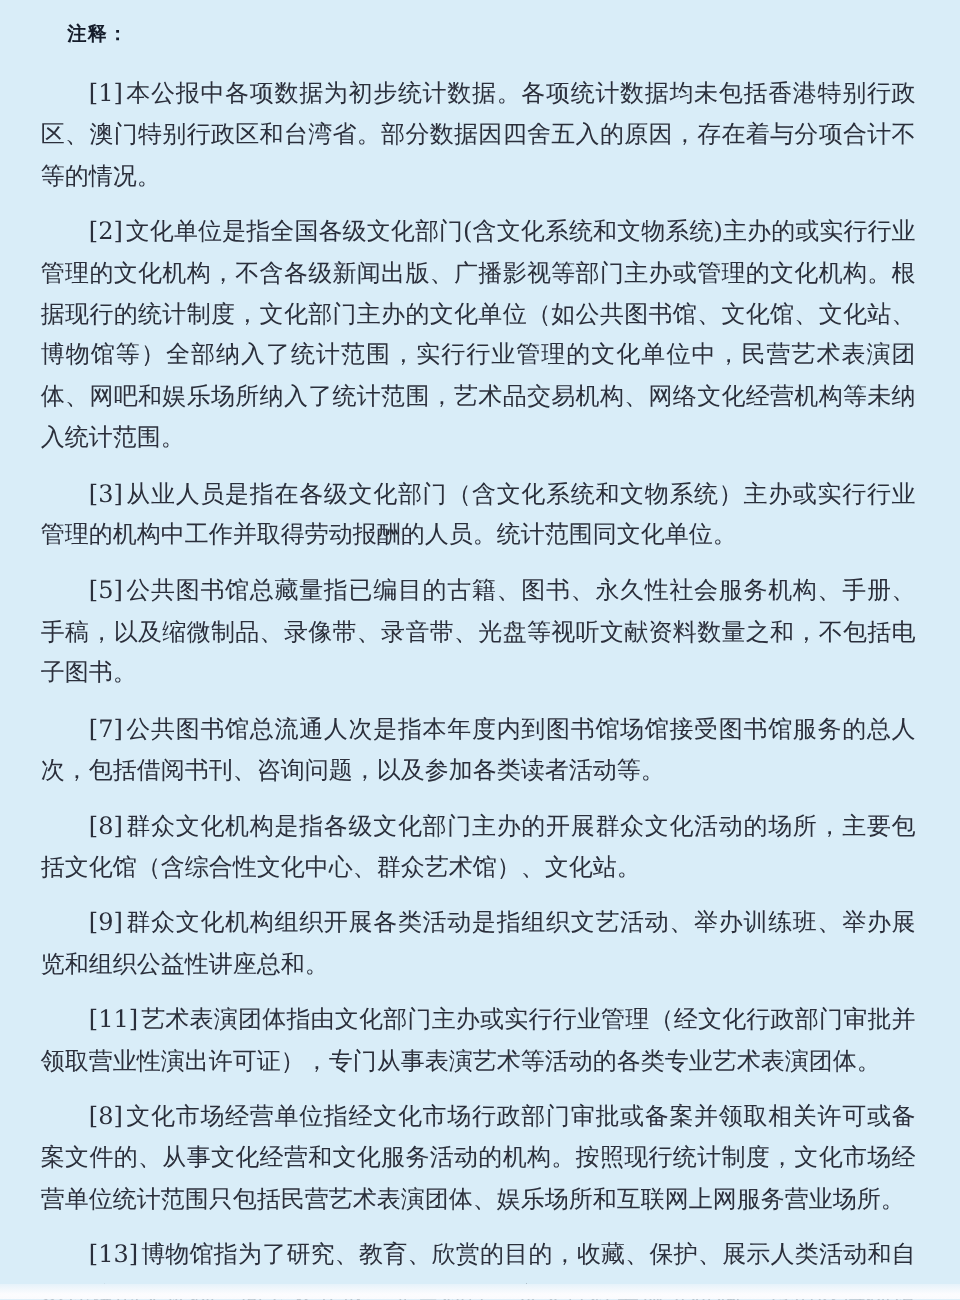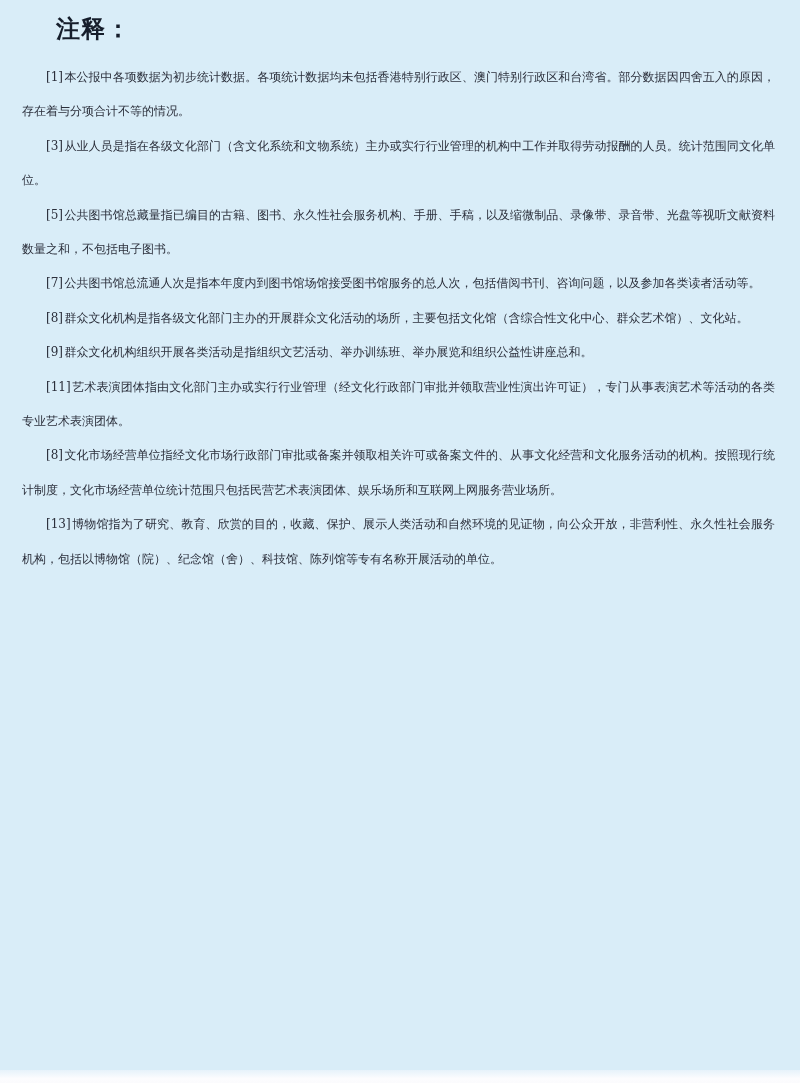--- a/index.html
+++ b/index.html
@@ -15,34 +15,34 @@
     overflow: hidden;
     box-sizing: border-box;
   }
   .content {
     padding: 18px 25px 0 22px;
     box-sizing: border-box;
   }
   .title {
     font-family: "Liberation Sans", sans-serif;
     font-weight: bold;
-    font-size: 24px;
+    font-size: 16px;
     line-height: 22px;
     letter-spacing: 1px;
     color: #151d2b;
     margin: 0 0 20px 34px;
   }
   .note {
     font-family: "DejaVu Serif", "Liberation Serif", serif;
-    font-size: 12px;
+    font-size: 20px;
     line-height: 34.4px;
     color: #2b2f3b;
     text-align: justify;
     text-indent: 2em;
-    margin: 0;
+    margin: 12px;
     word-break: break-all;
   }
   .note-label {
     margin-right: 0.12em;
   }
   .footer-strip {
     position: absolute;
     left: 0;
     right: 0;
     bottom: 0;
@@ -53,20 +53,21 @@
 </head>
 <body>
 
 <div class="page">
   <div class="content">
 
     <h2 class="title">注释：</h2>
 
     <p class="note"><span class="note-label">[1]</span><span>本公报中各项数据为初步统计数据。各项统计数据均未包括香港特别行政区、澳门特别行政区和台湾省。部分数据因四舍五入的原因，存在着与分项合计不等的情况。</span></p>
 
+    <p class="note"><span class="note-label">[2]</span><span>文化单位是指全国各级文化部门(含文化系统和文物系统)主办的或实行行业管理的文化机构，不含各级新闻出版、广播影视等部门主办或管理的文化机构。根据现行的统计制度，文化部门主办的文化单位（如公共图书馆、文化馆、文化站、博物馆等）全部纳入了统计范围，实行行业管理的文化单位中，民营艺术表演团体、网吧和娱乐场所纳入了统计范围，艺术品交易机构、网络文化经营机构等未纳入统计范围。</span></p>
 
     <p class="note"><span class="note-label">[3]</span><span>从业人员是指在各级文化部门（含文化系统和文物系统）主办或实行行业管理的机构中工作并取得劳动报酬的人员。统计范围同文化单位。</span></p>
 
 
     <p class="note"><span class="note-label">[5]</span><span>公共图书馆总藏量指已编目的古籍、图书、永久性社会服务机构、手册、手稿，以及缩微制品、录像带、录音带、光盘等视听文献资料数量之和，不包括电子图书。</span></p>
 
 
     <p class="note"><span class="note-label">[7]</span><span>公共图书馆总流通人次是指本年度内到图书馆场馆接受图书馆服务的总人次，包括借阅书刊、咨询问题，以及参加各类读者活动等。</span></p>
 
     <p class="note"><span class="note-label">[8]</span><span>群众文化机构是指各级文化部门主办的开展群众文化活动的场所，主要包括文化馆（含综合性文化中心、群众艺术馆）、文化站。</span></p>

